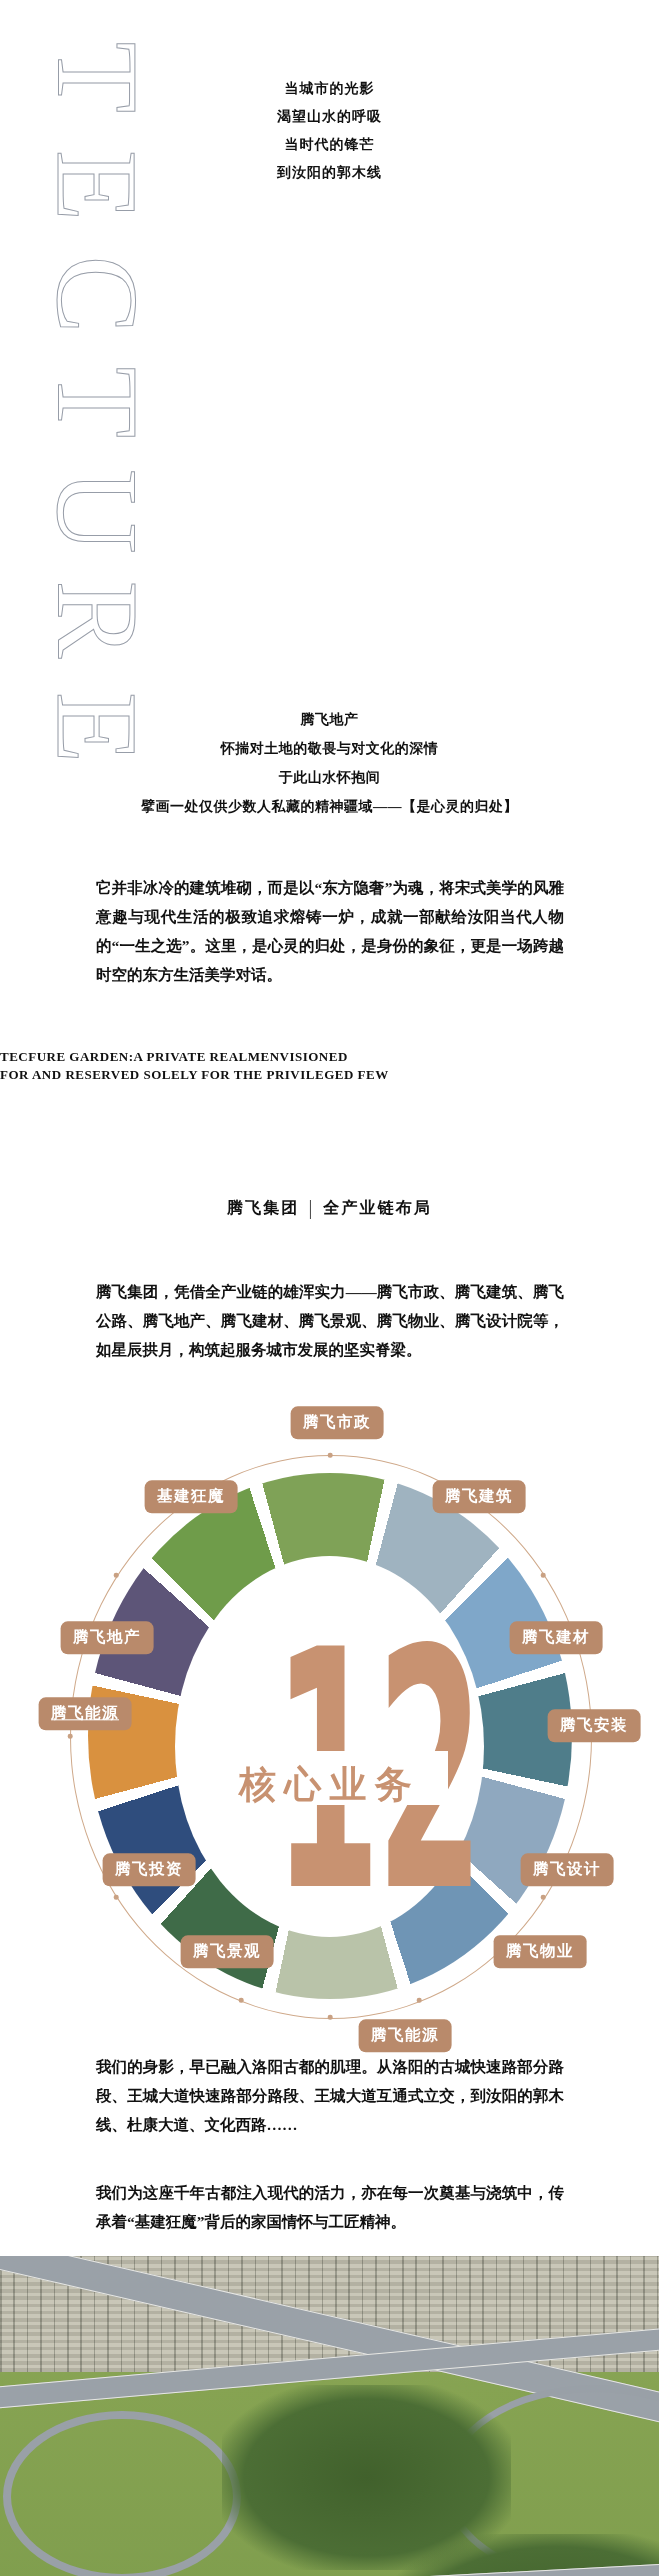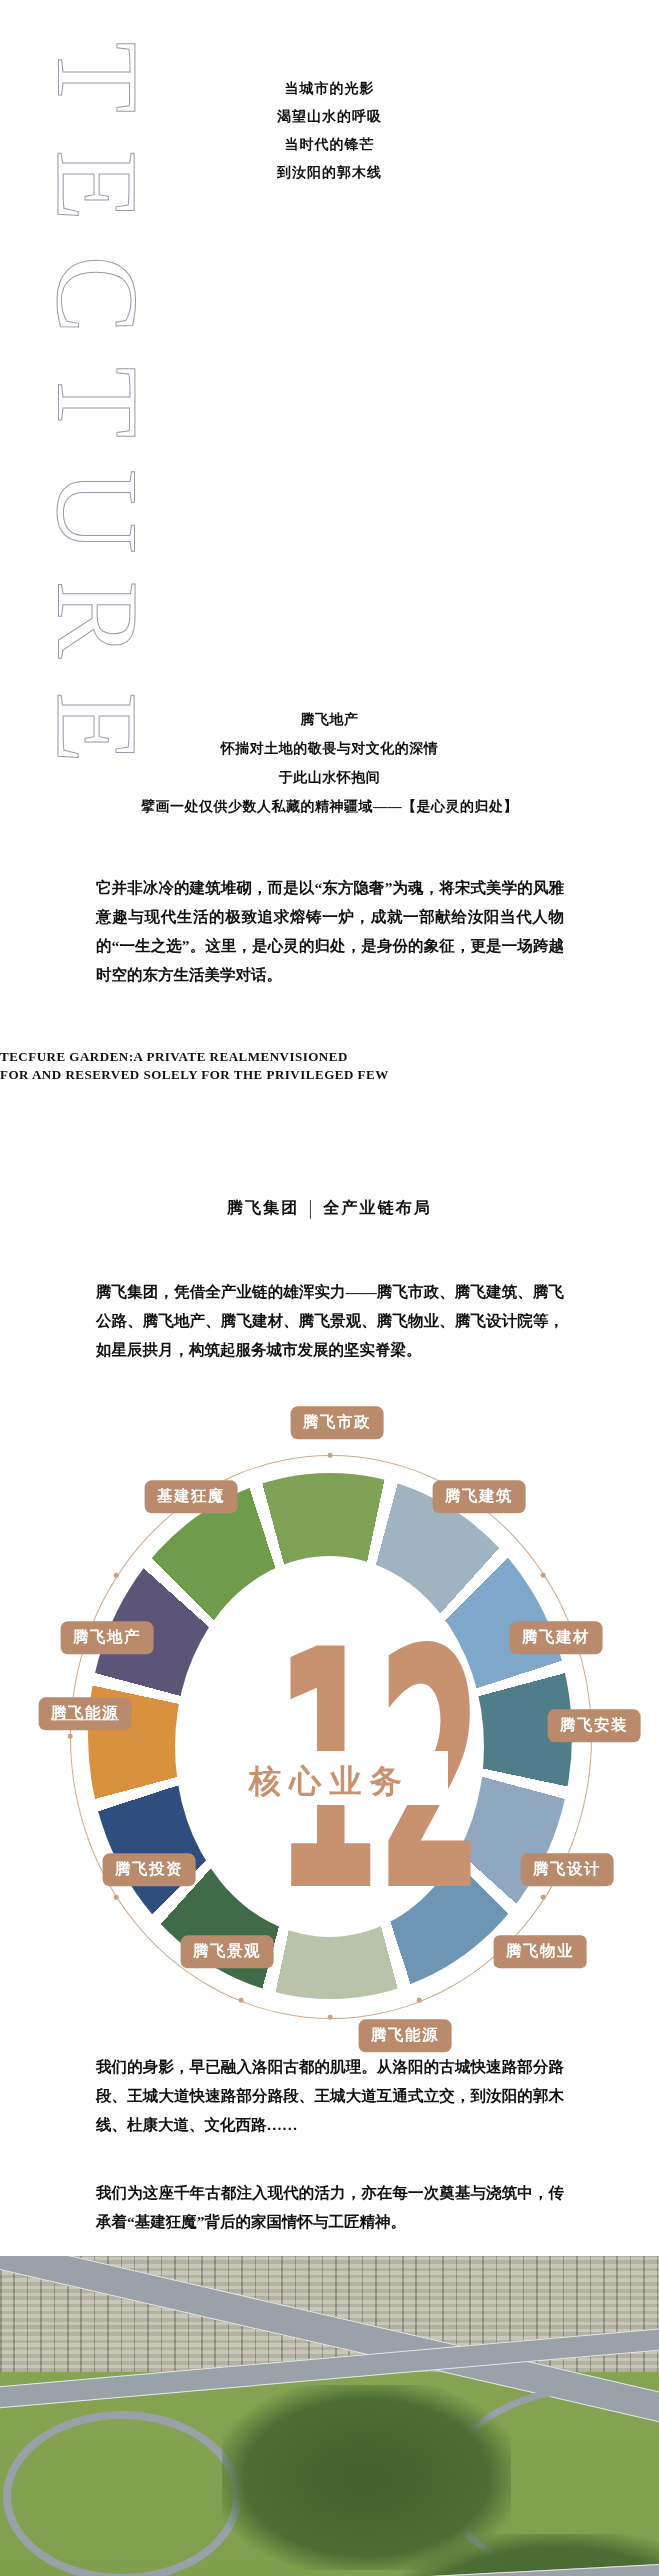--- a/index.html
+++ b/index.html
@@ -60,21 +60,21 @@
       #d9913f 270deg 297deg,#ffffff 297deg 300deg,
       #5d5578 300deg 327deg,#ffffff 327deg 330deg,
       #6f9c4a 330deg 357deg,#ffffff 357deg 360deg);}
   .ring-hole{position:absolute;left:175px;top:165px;width:309px;height:381px;background:#fff;border-radius:50%;}
   .big-num{position:absolute;left:202px;top:216px;width:268px;text-align:center;
            font-family:"DejaVu Sans","Liberation Sans",sans-serif;font-weight:700;
            font-size:330px;line-height:330px;color:#c89271;transform:scaleX(.47);letter-spacing:-10.3px;}
   .num-gap{position:absolute;left:221px;top:360px;width:227px;height:54px;background:#fff;}
   .center-label{position:absolute;left:0;top:369px;width:659px;text-align:center;
                 font-family:"Liberation Sans","DejaVu Sans",sans-serif;font-weight:700;
-                font-size:32px;letter-spacing:8.2px;color:#c89271;}
+                font-size:37px;letter-spacing:8.2px;color:#c89271;}
   .dot{position:absolute;width:4.6px;height:4.6px;border-radius:50%;background:#c9a183;transform:translate(-50%,-50%);}
   .pill{position:absolute;transform:translate(-50%,-50%);background:#b98a6b;color:#fff;
         font-family:"Liberation Sans","DejaVu Sans",sans-serif;font-weight:700;font-size:15.5px;
         letter-spacing:1.5px;padding:6.2px 12.4px;border-radius:7.2px;white-space:nowrap;}
   
   .ph1{top:2256px;height:431px;background:linear-gradient(180deg,#93a85e 0%,#86a352 30%,#7d9c4c 100%);}
   .ph1-city{left:0;top:0;width:659px;height:116px;
     background:repeating-linear-gradient(0deg,#b3b1a2 0 3.6px,#c9c7b8 3.6px 7.2px),
                repeating-linear-gradient(90deg,rgba(88,94,84,.35) 0 1.5px,rgba(0,0,0,0) 1.5px 13.4px);
     background-blend-mode:multiply;}

